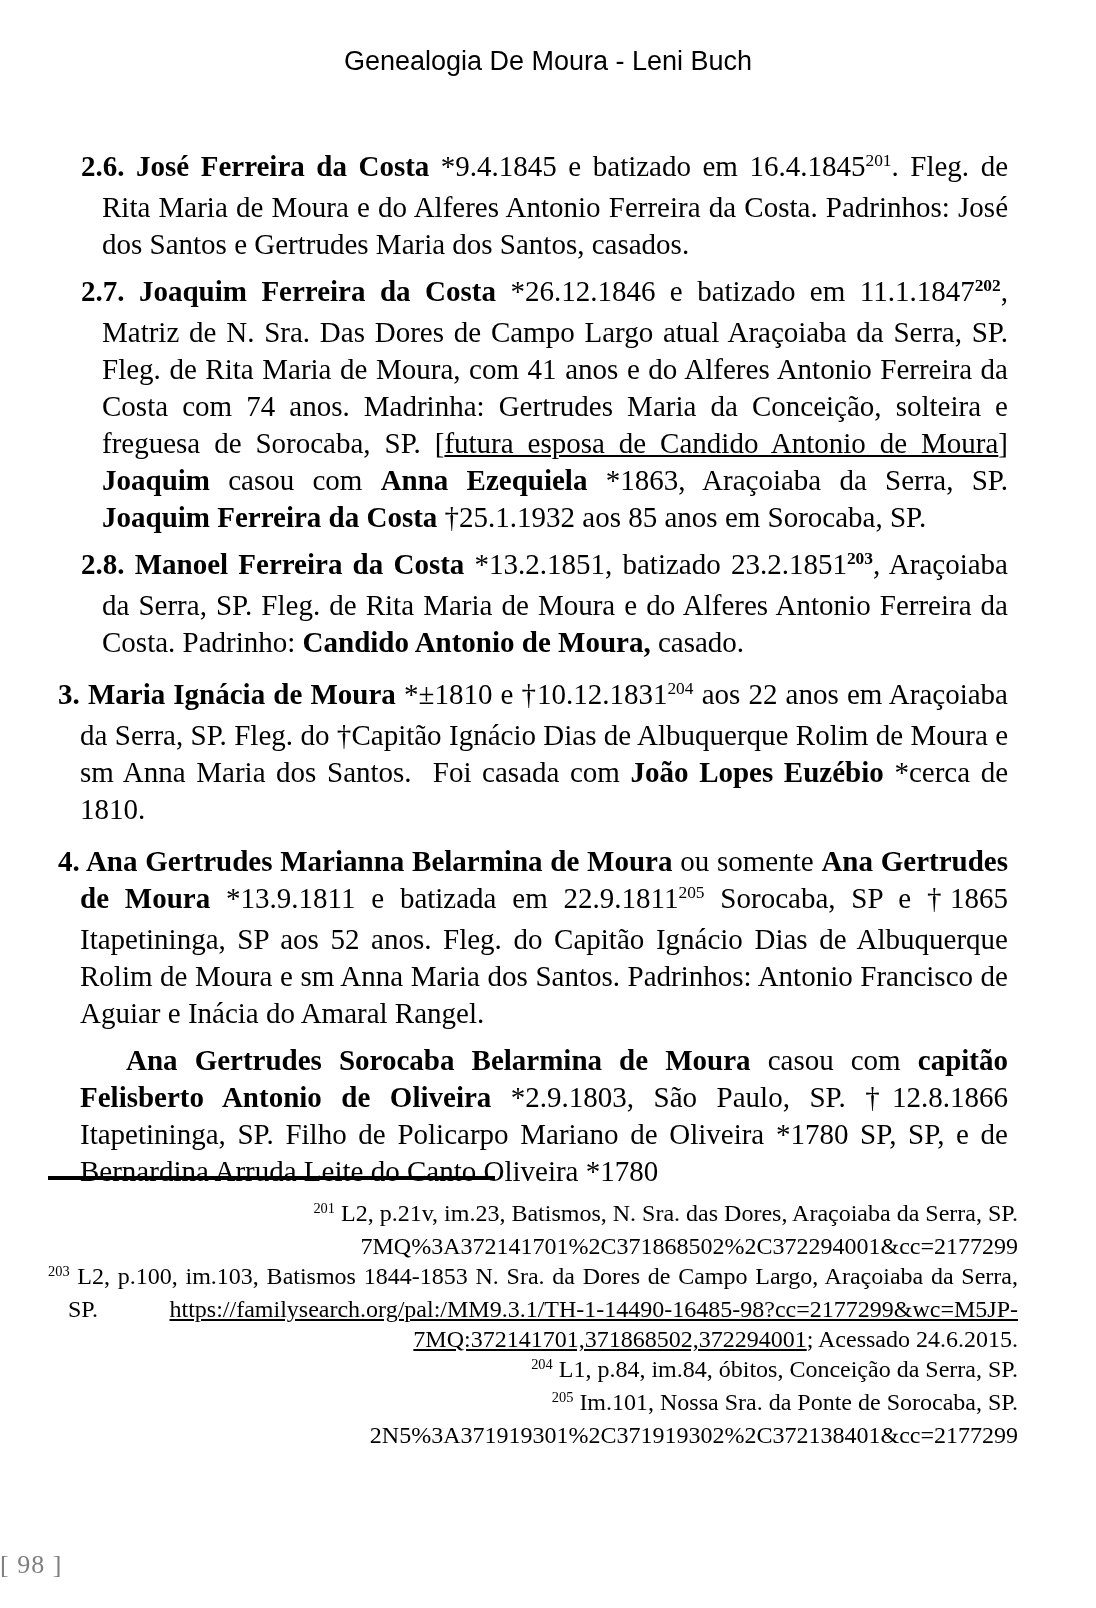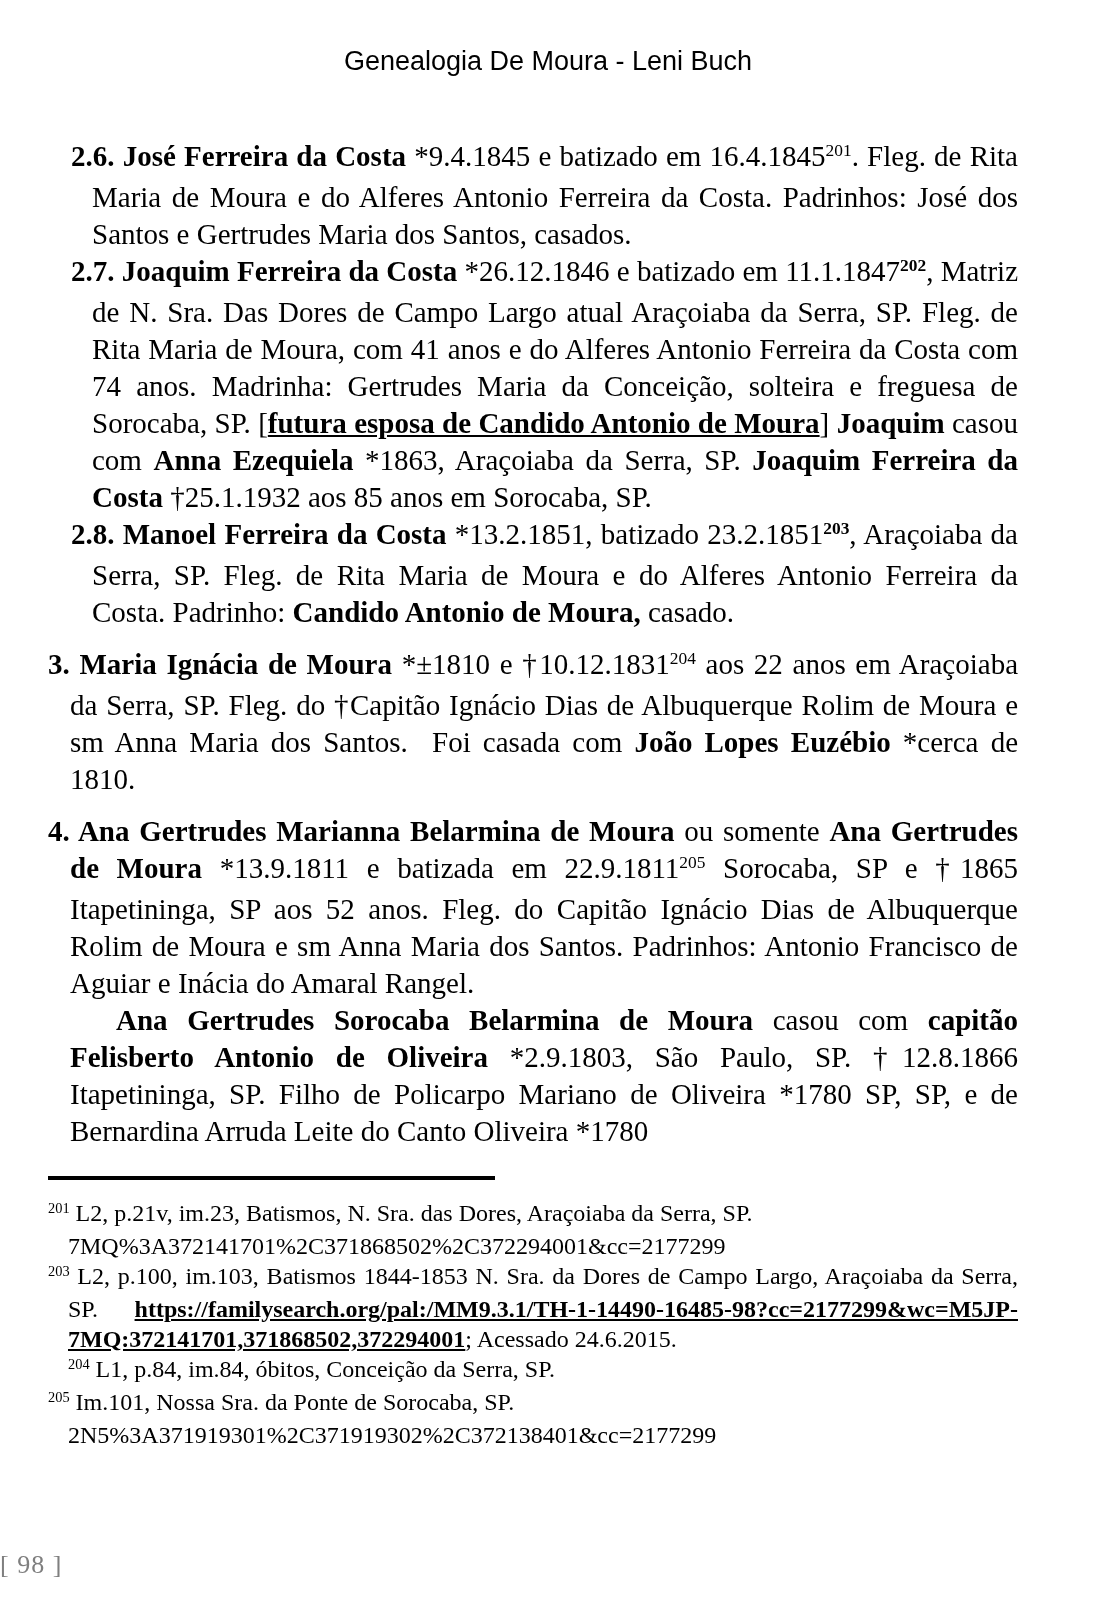--- a/index.html
+++ b/index.html
@@ -21,40 +21,40 @@
     color:#000000;
   }
   .body-text{
     position:absolute;
     top:138px; left:48px;
     width:970px;
     font-size:29px;
     line-height:37px;
     text-align:justify;
   }
-  .entry{margin:0;}
+  .entry{margin:10px;}
   .entry.sub{padding-left:44px;text-indent:-21px;}
   .entry.top{padding-left:22px;text-indent:-22px;}
   .entry.gap{margin-top:15px;}
   .entry.para{padding-left:22px;text-indent:46px;}
   .b{font-weight:700;}
-  .u{text-decoration:underline;font-weight:bold;}
+  .u{text-decoration:underline;}
   .sup{font-size:0.6em;position:relative;top:-0.55em;}
   .footnotes{
     position:absolute;
     top:1176px; left:48px;
     width:970px;
     font-size:24px;
     line-height:30px;
   }
   .footnote-rule{
     width:447px;height:4px;background:#000000;
     margin:0 0 18px 0;
   }
-  .fline{text-align:left;}
+  .fline{text-align:right;}
   .fline.jl{text-align:justify;text-align-last:justify;}
   .fline.ind{padding-left:20px;}
   .fline.ind-sm{padding-left:9px;}
   .page-number{
     position:absolute;
     top:1550px; left:0; right:0;
     text-align:left;
     font-size:26px;
     color:#7f7f7f;
     letter-spacing:1px;

